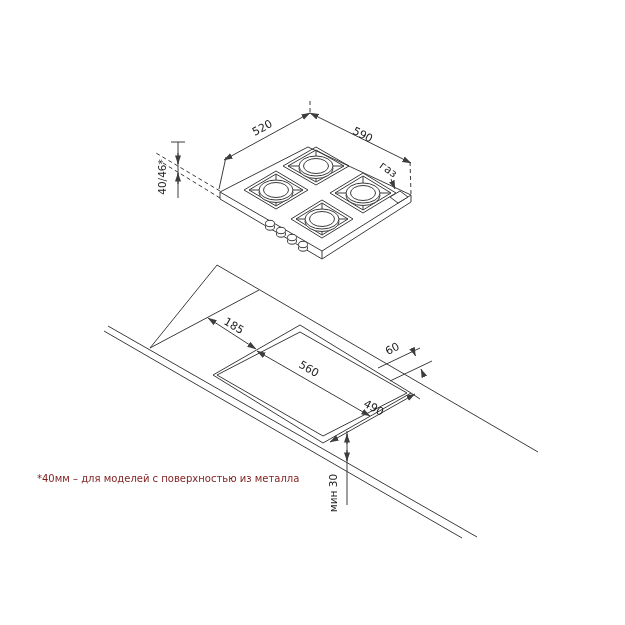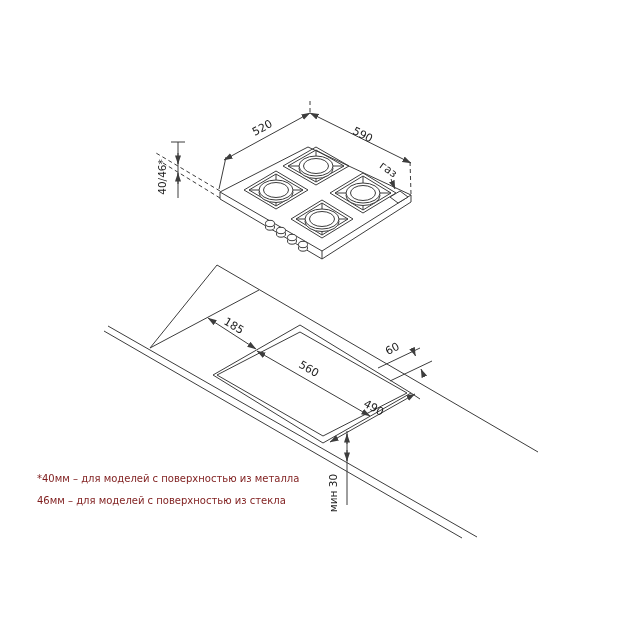--- a/index.html
+++ b/index.html
@@ -163,16 +163,15 @@
       <line class="ln" x1="347" y1="431" x2="347" y2="505"></line>
       <line class="ln" x1="347" y1="444" x2="347" y2="434" marker-end="url(#arr)"></line>
       <line class="ln" x1="347" y1="450" x2="347" y2="461" marker-end="url(#arr)"></line>
       <text class="dimsm" x="337" y="493" text-anchor="middle" transform="rotate(-90,337,493)">мин 30</text>
     </g>
   </g>
 </svg>
 
 <div class="footnote">
   <div>*40мм – для моделей с поверхностью из металла</div>
-  <div>46мм – для моделей с поверхностью из стекла</div>
 </div>
 
 </div>
 
 </body></html>

